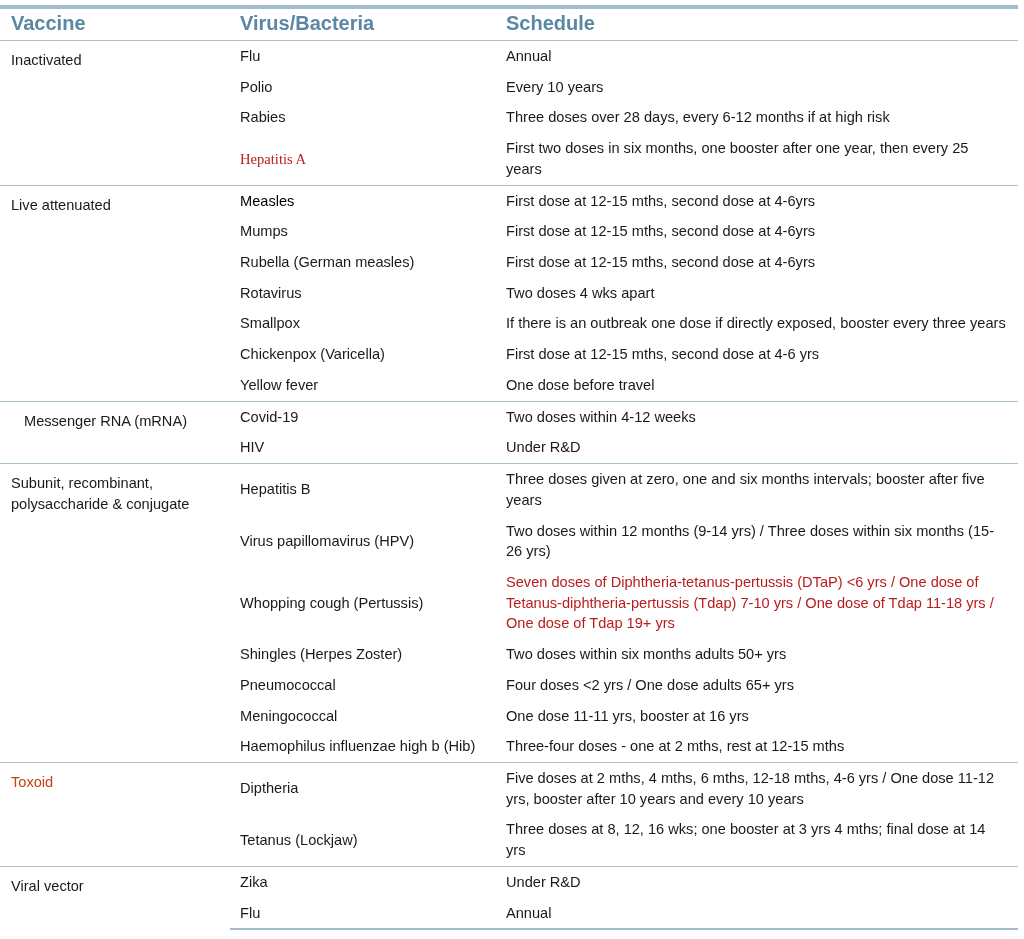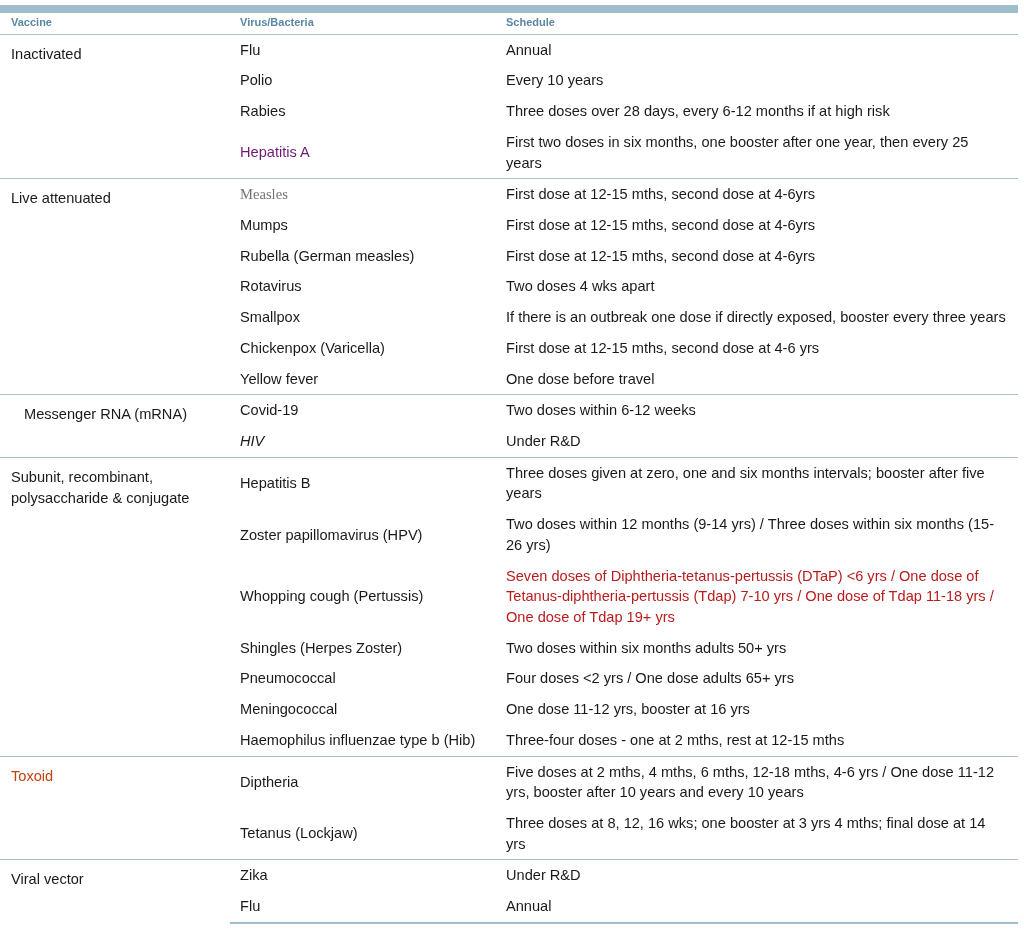--- a/index.html
+++ b/index.html
@@ -31,25 +31,25 @@
   }
 
   
   col.c-vaccine  { width: 230px; }
   col.c-virus    { width: 268px; }
   col.c-schedule { width: 520px; }
 
   thead th {
     text-align: left;
     font-weight: bold;
-    font-size: 11px;
+    font-size: 20px;
     line-height: 1.15;
     color: #5a87a3;
     padding: 3px 8px 5px 11px;
-    border-top: 8px solid #000000;
+    border-top: 4px solid #000000;
     border-bottom: 1.5px solid #a8c2d0;
     vertical-align: bottom;
     white-space: nowrap;
   }
   thead th.col-virus    { padding-left: 10px; }
   thead th.col-schedule { padding-left: 8px; }
 
   tbody td {
     font-size: 14.6px;
     line-height: 1.42;
@@ -106,26 +106,26 @@
         </tr>
         <tr>
           <td class="col-virus" style="color: rgb(26, 26, 26);">Polio</td>
           <td class="col-schedule" style="color: rgb(26, 26, 26);">Every 10 years</td>
         </tr>
         <tr>
           <td class="col-virus" style="color: rgb(26, 26, 26);">Rabies</td>
           <td class="col-schedule" style="color: rgb(26, 26, 26); margin-left: 42px;">Three doses over 28 days, every 6-12 months if at high risk</td>
         </tr>
         <tr>
-          <td class="col-virus" style="color: #701a75;">Hepatitis A</td>
+          <td class="col-virus" style="color: #b91c1c; font-family: Liberation Serif, serif;">Hepatitis A</td>
           <td class="col-schedule" style="color: rgb(26, 26, 26);">First two doses in six months, one booster after one year, then every 25 years</td>
         </tr>
         <tr class="section-start">
           <td class="col-vaccine group-cell" rowspan="7" style="border-top-color: rgb(168, 194, 208); color: rgb(26, 26, 26);">Live attenuated</td>
-          <td class="col-virus" style="border-top-color: rgb(168, 194, 208); color: #737373; font-family: Liberation Serif, serif;">Measles</td>
+          <td class="col-virus" style="border-top-color: rgb(168, 194, 208); color: #000000;">Measles</td>
           <td class="col-schedule" style="border-top-color: rgb(168, 194, 208); color: rgb(26, 26, 26);">First dose at 12-15 mths, second dose at 4-6yrs</td>
         </tr>
         <tr>
           <td class="col-virus" style="color: rgb(26, 26, 26);">Mumps</td>
           <td class="col-schedule" style="color: rgb(26, 26, 26);">First dose at 12-15 mths, second dose at 4-6yrs</td>
         </tr>
         <tr>
           <td class="col-virus" style="color: rgb(26, 26, 26);">Rubella (German measles)</td>
           <td class="col-schedule" style="color: rgb(26, 26, 26);">First dose at 12-15 mths, second dose at 4-6yrs</td>
         </tr>
@@ -141,53 +141,53 @@
           <td class="col-virus" style="color: rgb(26, 26, 26);">Chickenpox (Varicella)</td>
           <td class="col-schedule" style="color: rgb(26, 26, 26);">First dose at 12-15 mths, second dose at 4-6 yrs</td>
         </tr>
         <tr>
           <td class="col-virus" style="color: rgb(26, 26, 26);">Yellow fever</td>
           <td class="col-schedule" style="color: rgb(26, 26, 26);">One dose before travel</td>
         </tr>
         <tr class="section-start">
           <td class="col-vaccine group-cell" rowspan="2" style="border-top-color: rgb(168, 194, 208); color: rgb(26, 26, 26); padding-left: 24px;">Messenger RNA (mRNA)</td>
           <td class="col-virus" style="border-top-color: rgb(168, 194, 208); color: rgb(26, 26, 26);">Covid-19</td>
-          <td class="col-schedule" style="border-top-color: rgb(168, 194, 208); color: rgb(26, 26, 26);">Two doses within 6-12 weeks</td>
-        </tr>
-        <tr>
-          <td class="col-virus" style="color: rgb(26, 26, 26); font-style: italic;">HIV</td>
+          <td class="col-schedule" style="border-top-color: rgb(168, 194, 208); color: rgb(26, 26, 26);">Two doses within 4-12 weeks</td>
+        </tr>
+        <tr>
+          <td class="col-virus" style="color: rgb(26, 26, 26);">HIV</td>
           <td class="col-schedule" style="color: rgb(26, 26, 26);">Under R&amp;D</td>
         </tr>
         <tr class="section-start">
           <td class="col-vaccine group-cell" rowspan="7" style="border-top-color: rgb(168, 194, 208); color: rgb(26, 26, 26);">Subunit, recombinant, polysaccharide &amp; conjugate</td>
           <td class="col-virus" style="border-top-color: rgb(168, 194, 208); color: rgb(26, 26, 26);">Hepatitis B</td>
           <td class="col-schedule" style="border-top-color: rgb(168, 194, 208); color: rgb(26, 26, 26);">Three doses given at zero, one and six months intervals; booster after five years</td>
         </tr>
         <tr>
-          <td class="col-virus" style="color: rgb(26, 26, 26);">Zoster papillomavirus (HPV)</td>
+          <td class="col-virus" style="color: rgb(26, 26, 26);">Virus papillomavirus (HPV)</td>
           <td class="col-schedule" style="color: rgb(26, 26, 26);">Two doses within 12 months (9-14 yrs) / Three doses within six months (15-26 yrs)</td>
         </tr>
         <tr>
           <td class="col-virus" style="color: rgb(26, 26, 26);">Whopping cough (Pertussis)</td>
           <td class="col-schedule" style="color: #b91c1c;">Seven doses of Diphtheria-tetanus-pertussis (DTaP) &lt;6 yrs / One dose of Tetanus-diphtheria-pertussis (Tdap) 7-10 yrs / One dose of Tdap 11-18 yrs / One dose of Tdap 19+ yrs</td>
         </tr>
         <tr>
           <td class="col-virus" style="color: rgb(26, 26, 26);">Shingles (Herpes Zoster)</td>
           <td class="col-schedule" style="color: rgb(26, 26, 26);">Two doses within six months adults 50+ yrs</td>
         </tr>
         <tr>
           <td class="col-virus" style="color: rgb(26, 26, 26);">Pneumococcal</td>
           <td class="col-schedule" style="color: rgb(26, 26, 26);">Four doses &lt;2 yrs / One dose adults 65+ yrs</td>
         </tr>
         <tr>
           <td class="col-virus" style="color: rgb(26, 26, 26);">Meningococcal</td>
-          <td class="col-schedule" style="color: rgb(26, 26, 26);">One dose 11-12 yrs, booster at 16 yrs</td>
-        </tr>
-        <tr>
-          <td class="col-virus" style="color: rgb(26, 26, 26);">Haemophilus influenzae type b (Hib)</td>
+          <td class="col-schedule" style="color: rgb(26, 26, 26);">One dose 11-11 yrs, booster at 16 yrs</td>
+        </tr>
+        <tr>
+          <td class="col-virus" style="color: rgb(26, 26, 26);">Haemophilus influenzae high b (Hib)</td>
           <td class="col-schedule" style="color: rgb(26, 26, 26);">Three-four doses - one at 2 mths, rest at 12-15 mths</td>
         </tr>
         <tr class="section-start">
           <td class="col-vaccine group-cell" rowspan="2" style="border-top-color: rgb(168, 194, 208); color: #c2410c;">Toxoid</td>
           <td class="col-virus" style="border-top-color: rgb(168, 194, 208); color: rgb(26, 26, 26);">Diptheria</td>
           <td class="col-schedule" style="border-top-color: rgb(168, 194, 208); color: rgb(26, 26, 26);">Five doses at 2 mths, 4 mths, 6 mths, 12-18 mths, 4-6 yrs / One dose 11-12 yrs, booster after 10 years and every 10 years</td>
         </tr>
         <tr>
           <td class="col-virus" style="color: rgb(26, 26, 26);">Tetanus (Lockjaw)</td>
           <td class="col-schedule" style="color: rgb(26, 26, 26);">Three doses at 8, 12, 16 wks; one booster at 3 yrs 4 mths; final dose at 14 yrs</td>

